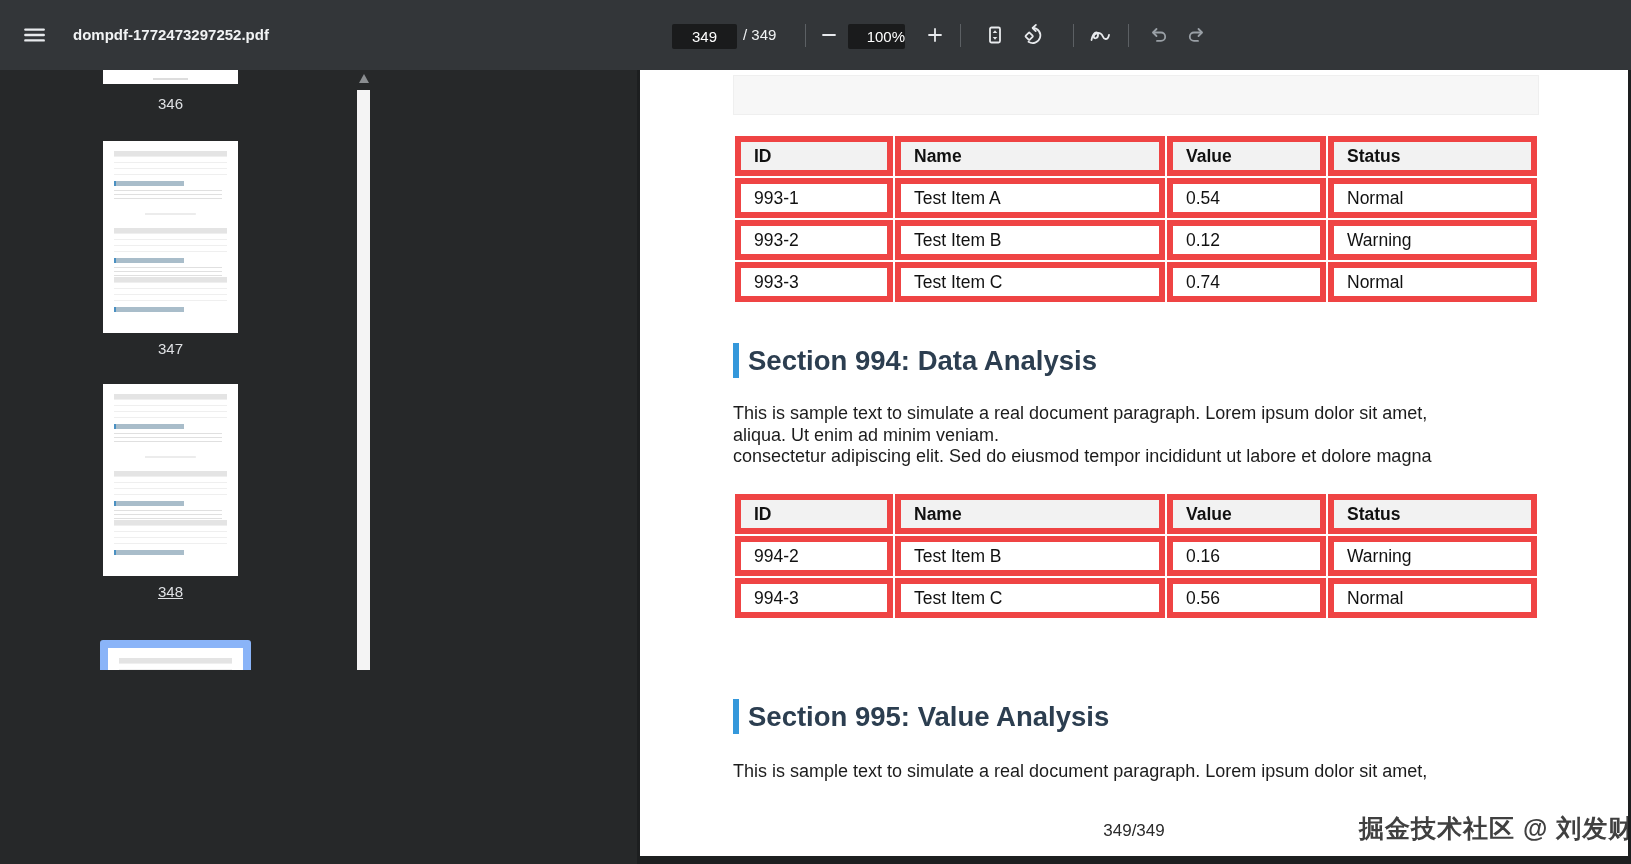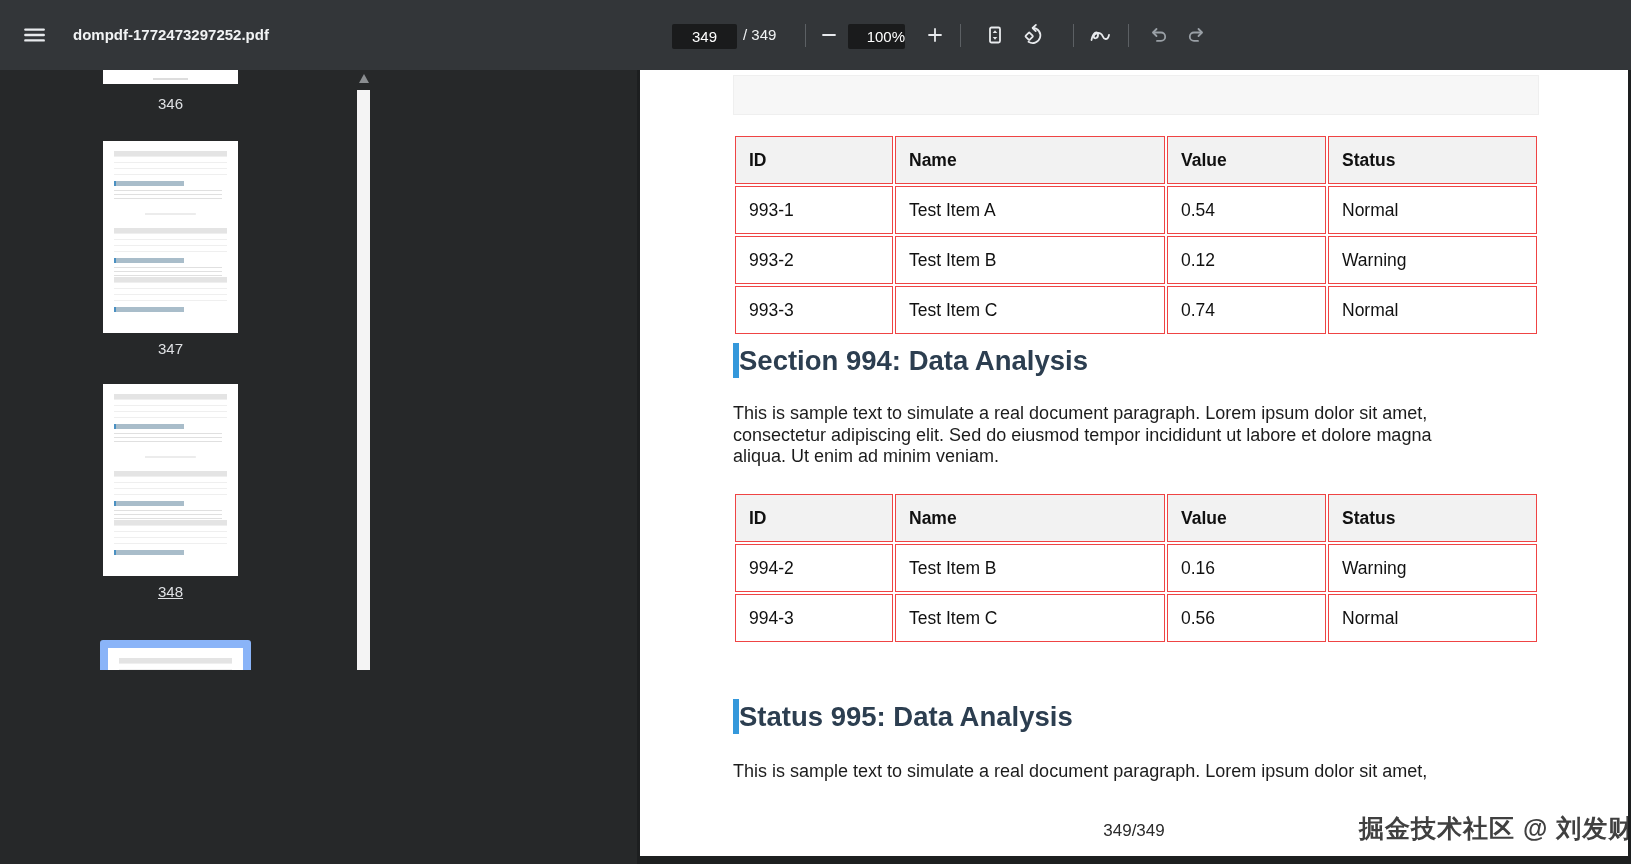--- a/index.html
+++ b/index.html
@@ -51,28 +51,28 @@
              border-top:9px solid #8a8d90; cursor:pointer; }
 
   
   #viewer { position:absolute; left:637px; top:70px; width:994px; height:794px; background:#1d1f20; }
   #pdf-page { position:absolute; left:3px; top:0; width:988px; height:786px; background:#ffffff; overflow:hidden; }
 
   .placeholder-box { position:absolute; left:93px; top:5px; width:806px; height:40px;
                      background:#f7f7f7; border:1px solid #efefef; }
 
   table.data { position:absolute; left:93px; width:806px; border-collapse:separate; border-spacing:2px; }
-  table.data th, table.data td { border:1px solid #ef4444; height:48px; padding-left:13px;
+  table.data th, table.data td { border:6px solid #ef4444; height:40px; padding-left:13px;
       font-size:17.5px; color:#111; text-align:left; vertical-align:middle; background:#fff; white-space:nowrap; }
   table.data th { background:#f2f2f2; font-weight:bold; }
   #table-993 { top:64px; }
   #table-994 { top:422px; }
 
   .section-h { position:absolute; left:93px; height:35px; border-left:6px solid #3498db;
-               line-height:35px; font-size:27.5px; font-weight:bold;
+               padding-left:9px; line-height:35px; font-size:27.5px; font-weight:bold;
                color:#2c3e50; white-space:nowrap; }
   #section-994 { top:273px; }
   #section-995 { top:629px; }
 
   .para { position:absolute; left:93px; width:815px; font-size:18px; line-height:21.7px;
           color:#1c1c1c; }
   .para div { white-space:nowrap; }
   #para-994 { top:333px; }
   #para-995 { top:691px; }
 
@@ -256,22 +256,22 @@
           <td>0.74</td>
           <td>Normal</td>
         </tr>
       </tbody>
     </table>
 
     <div class="section-h" id="section-994">Section 994: Data Analysis</div>
 
     <div class="para" id="para-994">
       <div>This is sample text to simulate a real document paragraph. Lorem ipsum dolor sit amet,</div>
+      <div>aliqua. Ut enim ad minim veniam.</div>
       <div>consectetur adipiscing elit. Sed do eiusmod tempor incididunt ut labore et dolore magna</div>
-      <div>aliqua. Ut enim ad minim veniam.</div>
     </div>
 
     <table class="data" id="table-994">
       <colgroup>
           <col style="width:158px">
           <col style="width:270px">
           <col style="width:159px">
           <col style="width:209px">
         </colgroup>
       <thead>
@@ -291,21 +291,21 @@
         </tr>
         <tr>
           <td>994-3</td>
           <td>Test Item C</td>
           <td>0.56</td>
           <td>Normal</td>
         </tr>
       </tbody>
     </table>
 
-    <div class="section-h" id="section-995">Status 995: Data Analysis</div>
+    <div class="section-h" id="section-995">Section 995: Value Analysis</div>
 
     <div class="para" id="para-995">
       <div>This is sample text to simulate a real document paragraph. Lorem ipsum dolor sit amet,</div>
     </div>
 
     <div id="page-footer">349/349</div>
     <div id="watermark">掘金技术社区 @ 刘发财</div>
   </div>
 </div>
 

